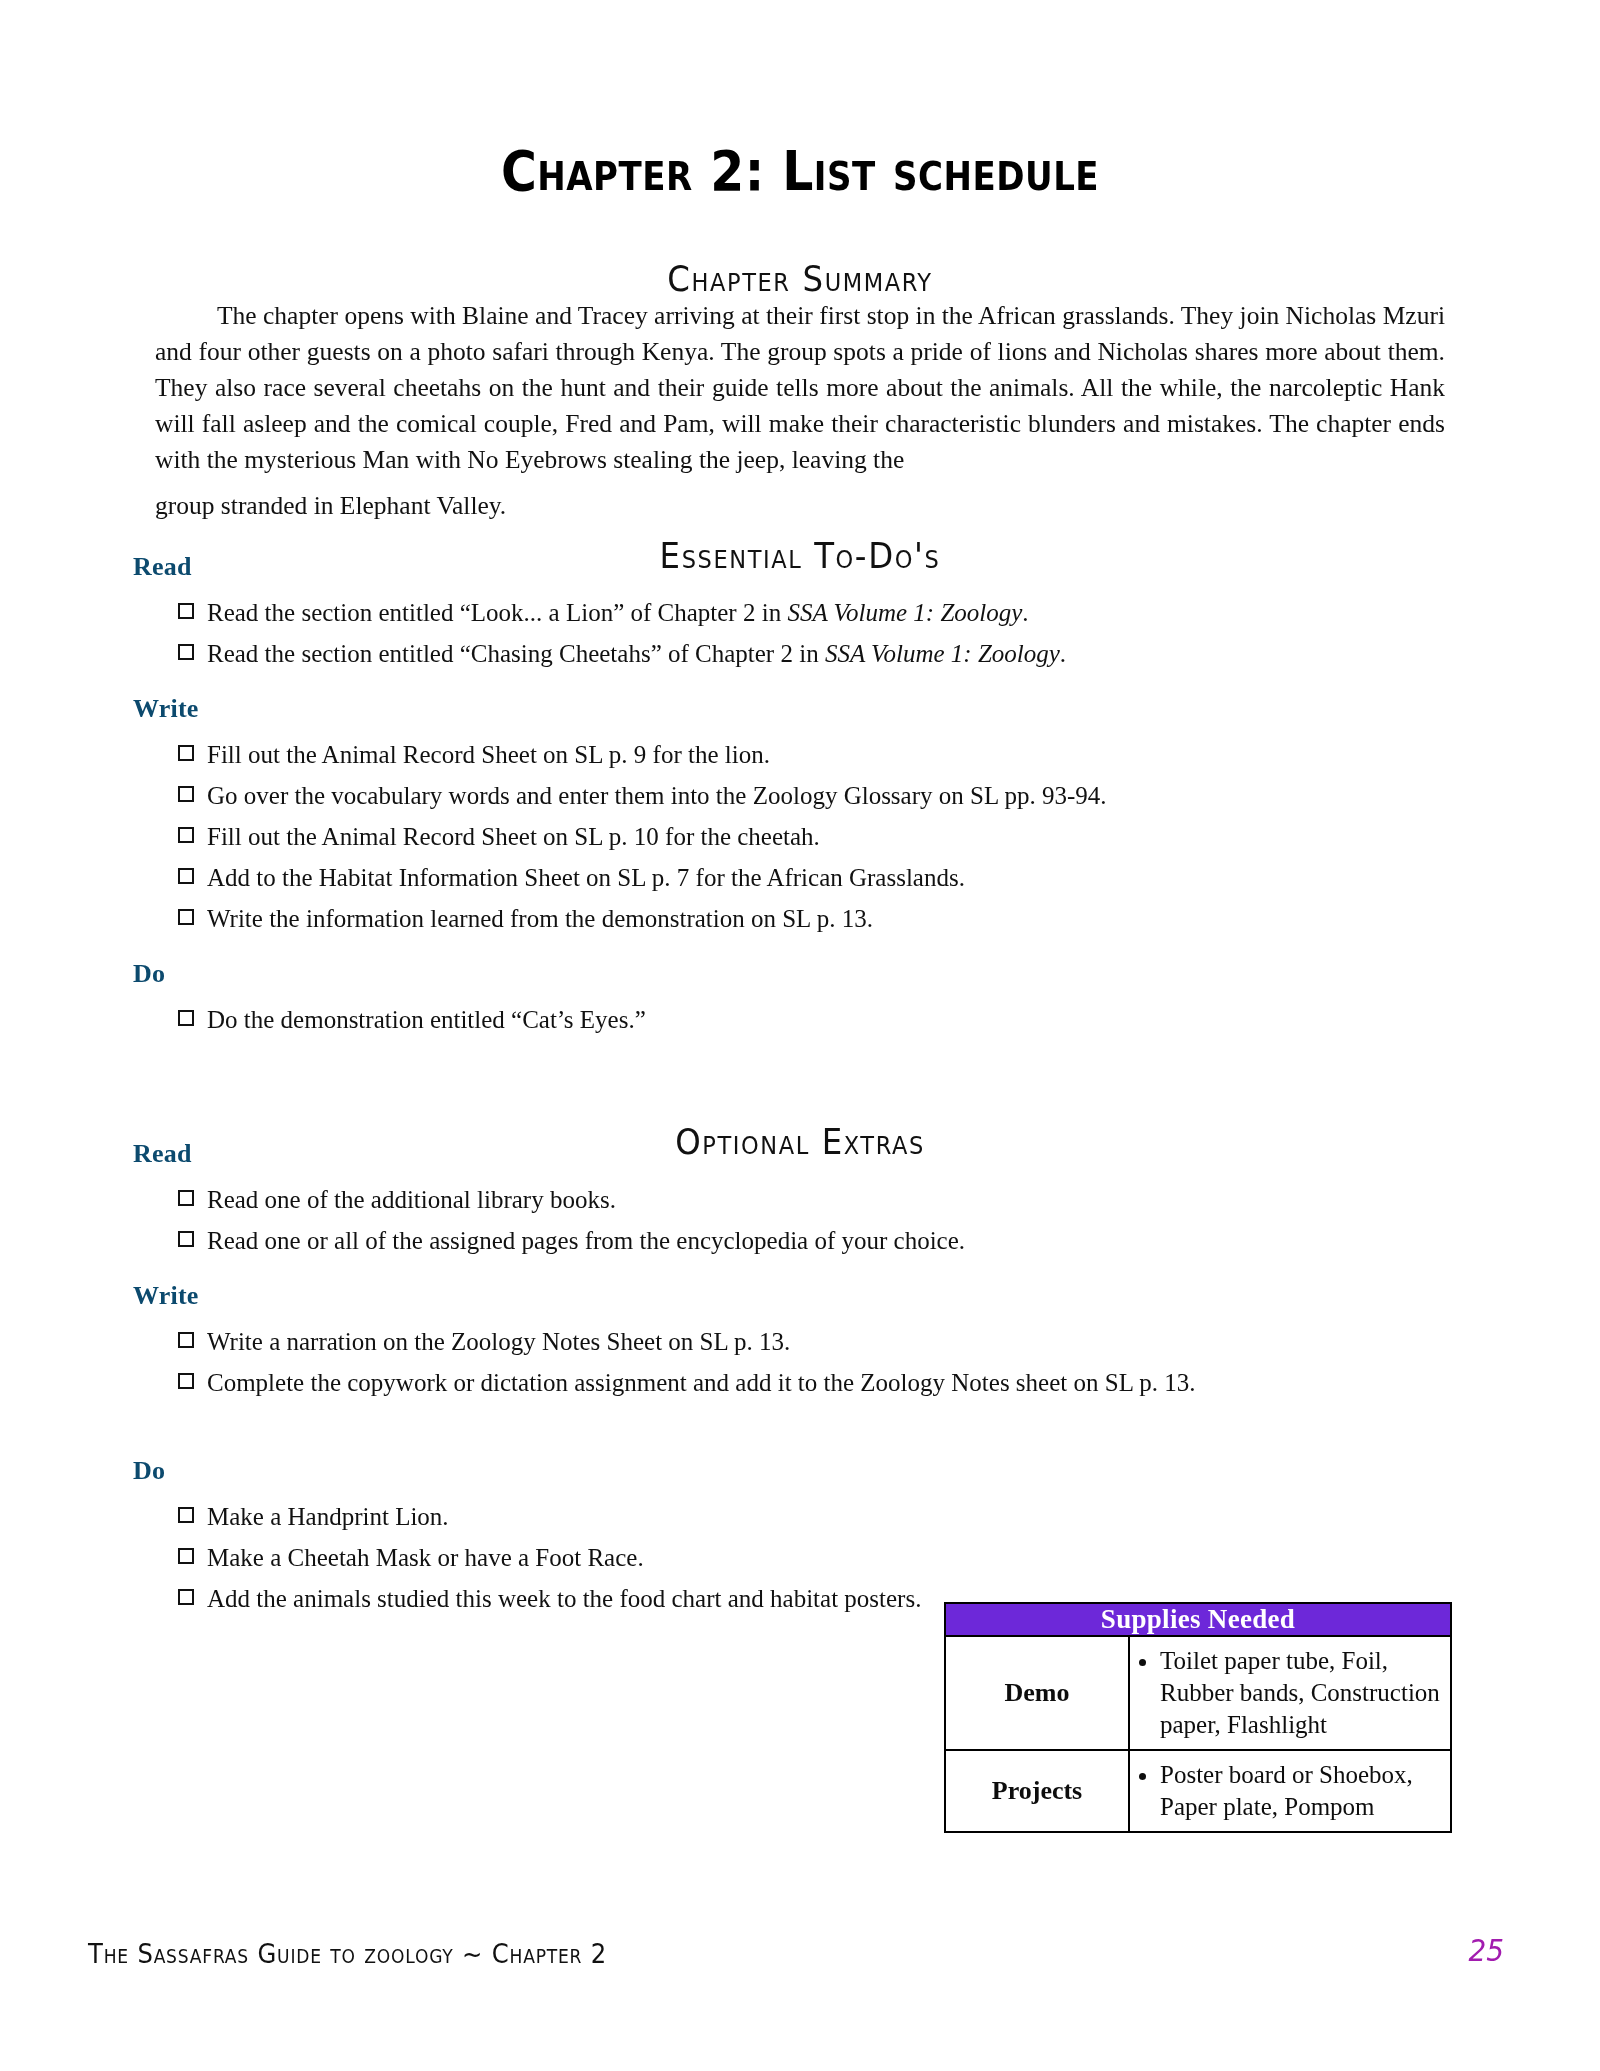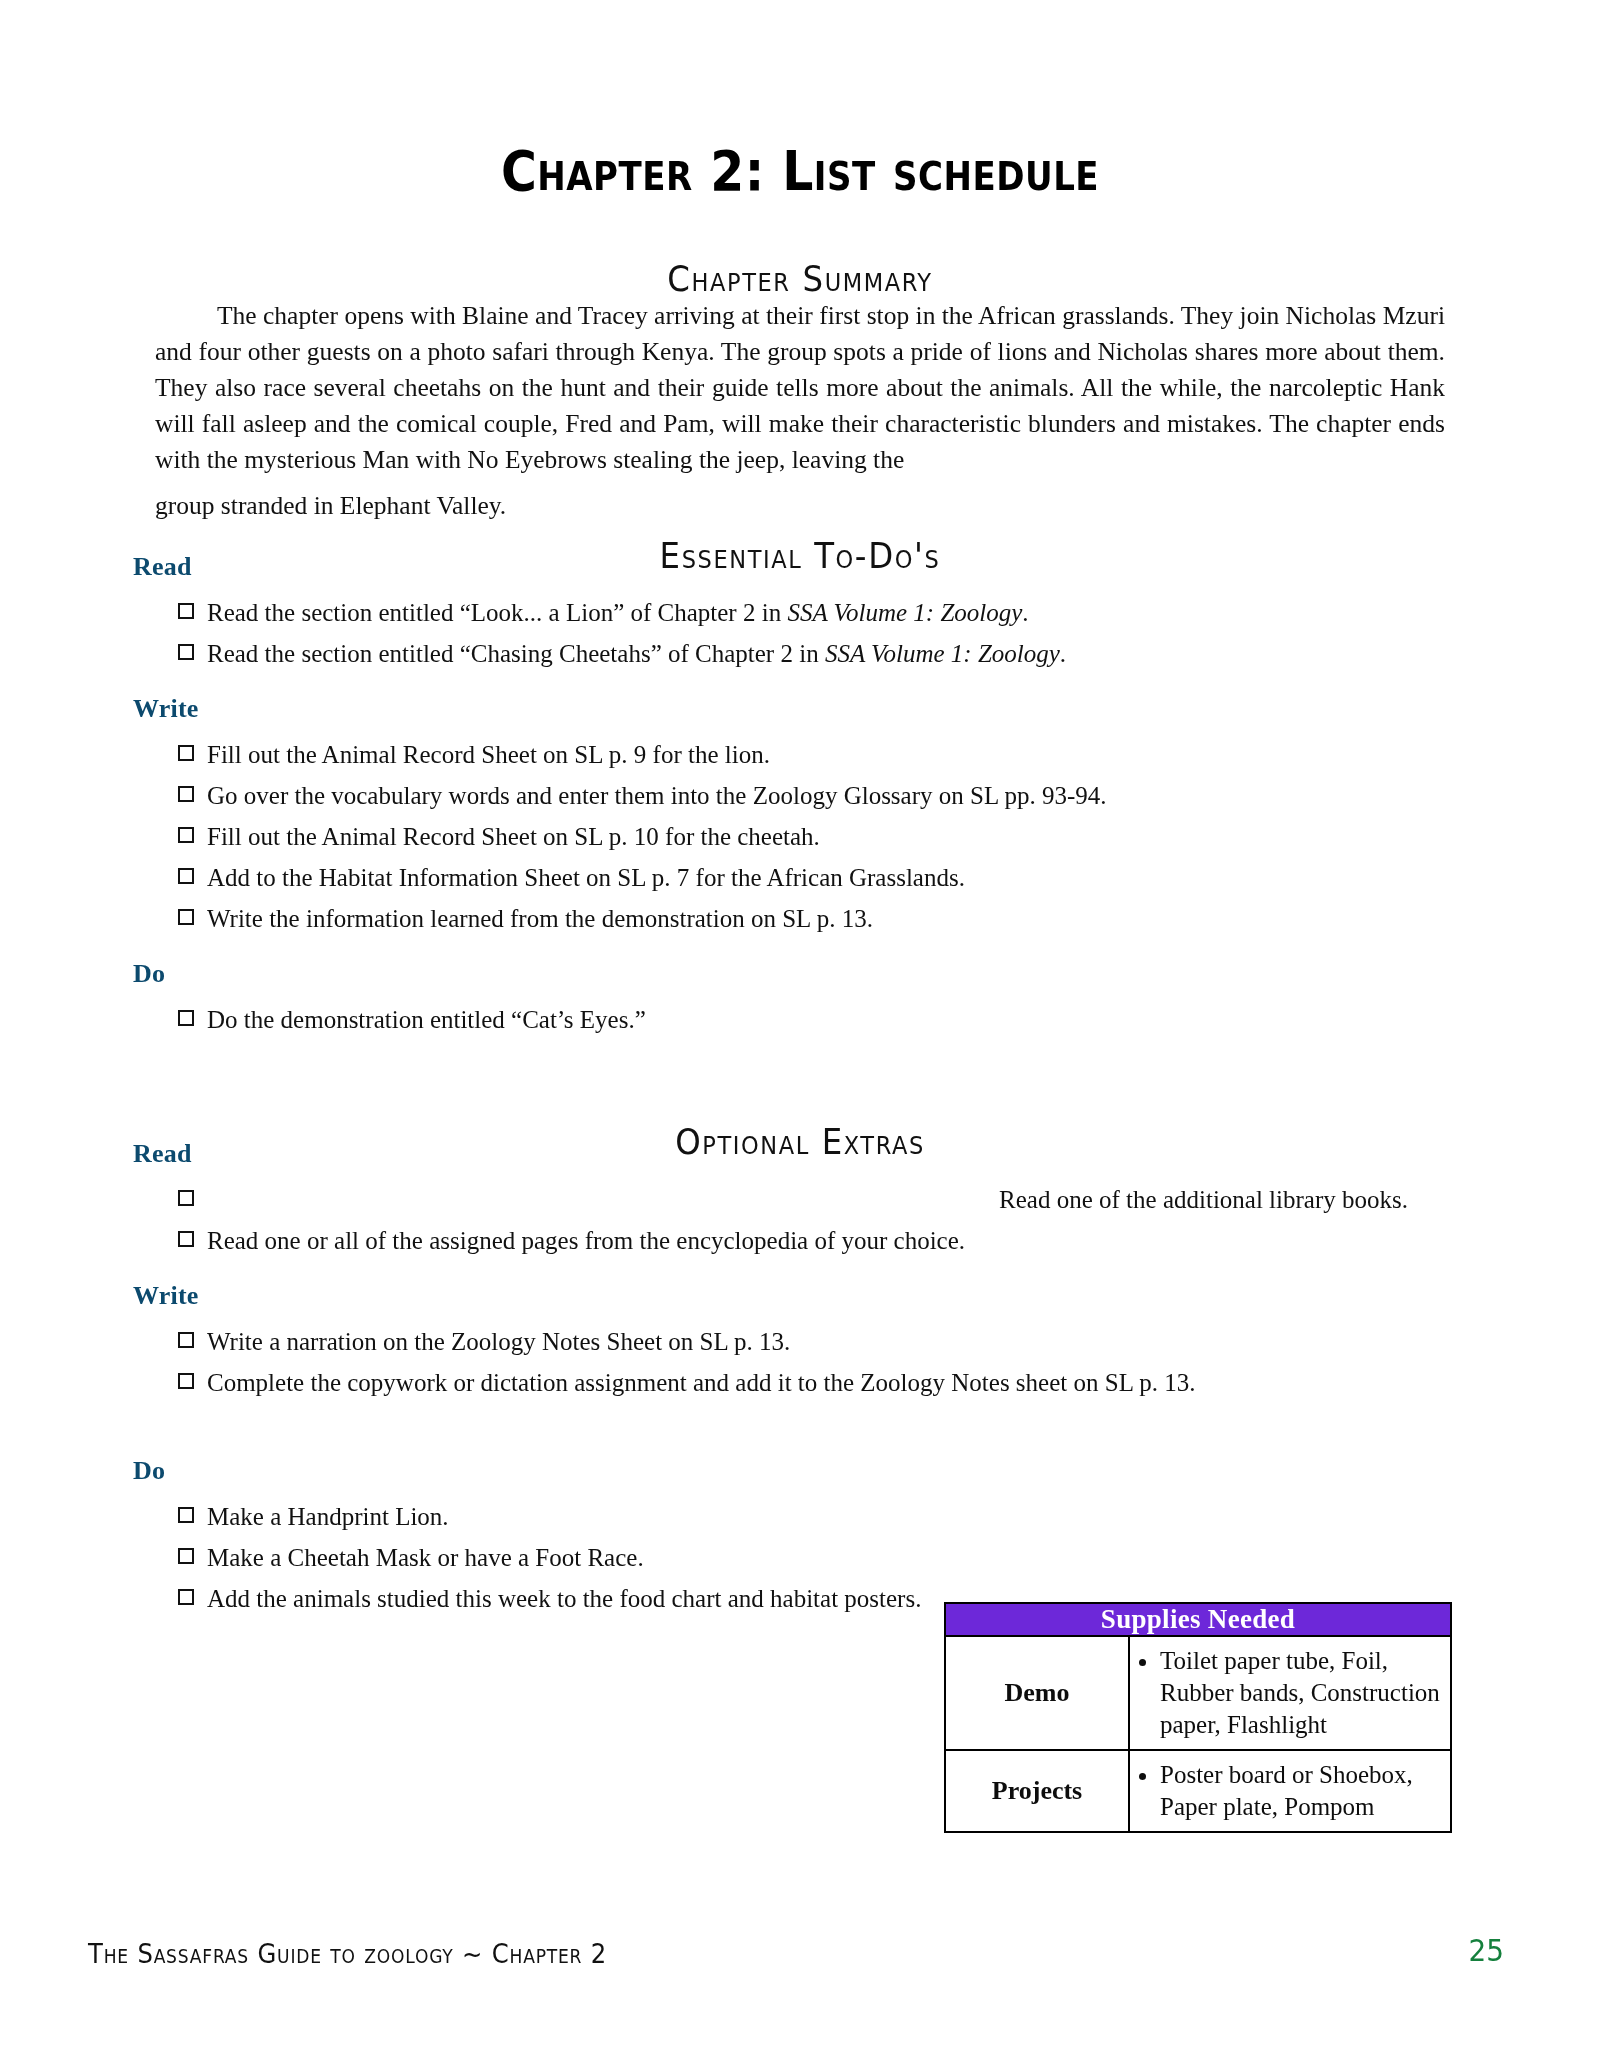--- a/index.html
+++ b/index.html
@@ -190,21 +190,22 @@
     font-size: 27px;
     letter-spacing: 0.8px;
     color: #111111;
   }
   #footer-page {
     position: absolute;
     right: 96px;
     top: 1932px;
     font-family: "DejaVu Sans Condensed", "Liberation Sans Narrow", "Liberation Sans", sans-serif;
     font-size: 31px;
-    color: #15803d;
+    color: #a21caf;
+    font-style: italic;
   }
 </style>
 </head>
 <body>
 
 <div class="page">
 
   <h1 id="chapter-title" class="display">Chapter 2: List schedule</h1>
 
   <h2 id="chapter-summary-heading" class="section-heading">Chapter Summary</h2>
@@ -251,21 +252,21 @@
       <div class="check-item" style="top: 1003px;">
         <span class="checkbox"></span>
         <span class="check-text">Do the demonstration entitled “Cat’s Eyes.”</span>
       </div>
     </div>
 
   <h2 id="optional-heading" class="section-heading">Optional Extras</h2>
 
   <div id="optional-groups">
       <div class="group-label" style="top: 1139px;">Read</div>
-      <div class="check-item" style="top: 1183px; text-align: right;">
+      <div class="check-item" style="top: 1183px;">
         <span class="checkbox"></span>
         <span class="check-text">Read one of the additional library books.</span>
       </div>
       <div class="check-item" style="top: 1224px;">
         <span class="checkbox"></span>
         <span class="check-text">Read one or all of the assigned pages from the encyclopedia of your choice.</span>
       </div>
       <div class="group-label" style="top: 1281px;">Write</div>
       <div class="check-item" style="top: 1325px;">
         <span class="checkbox"></span>

